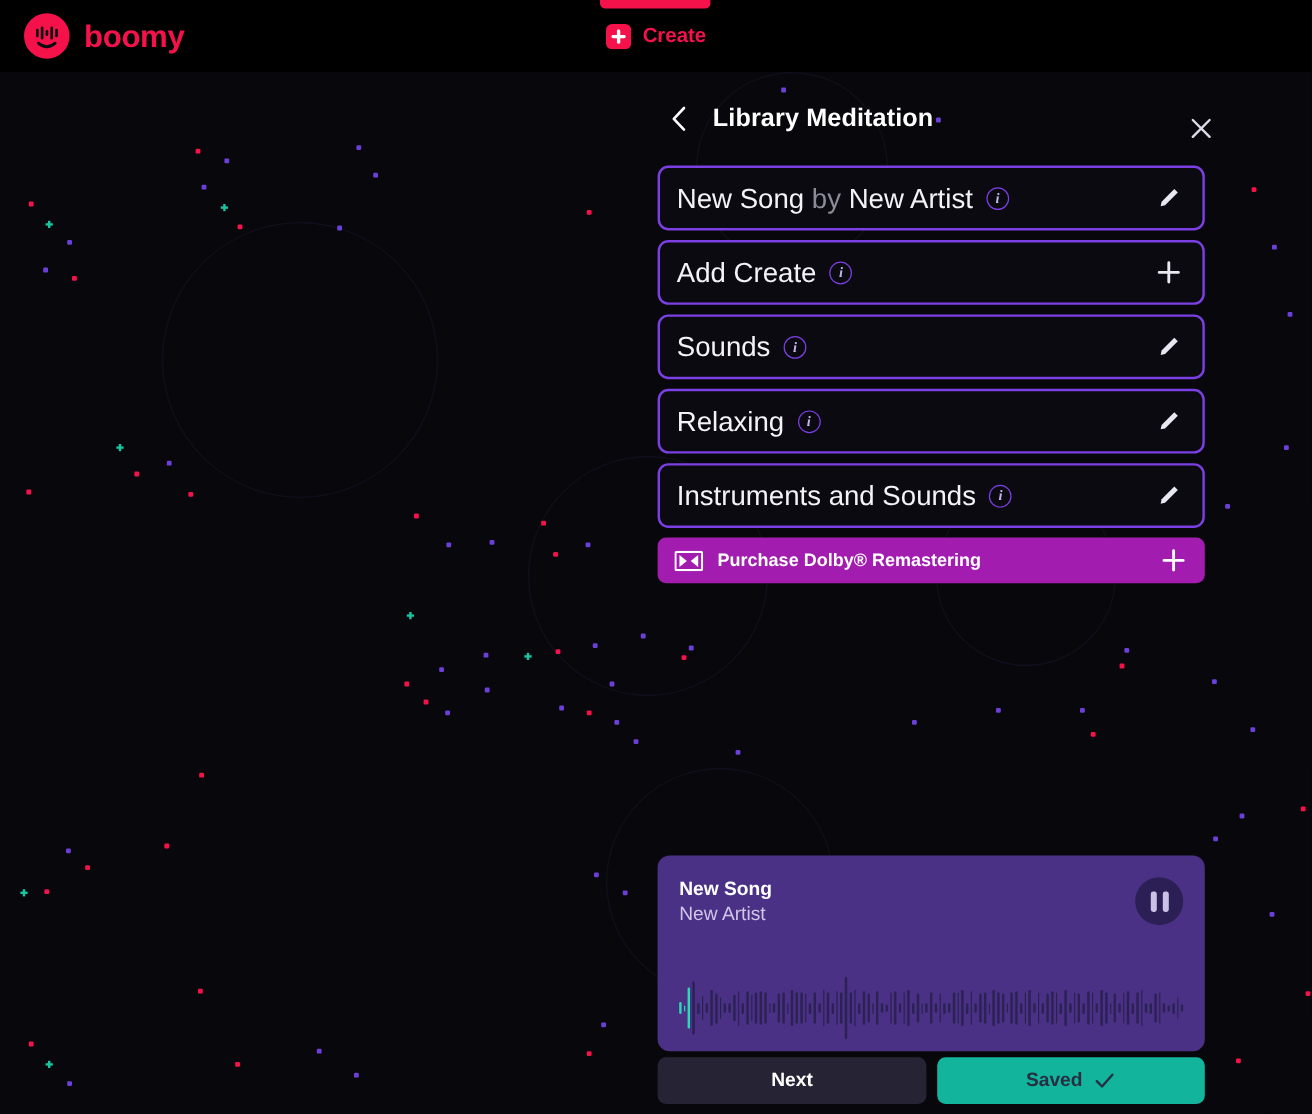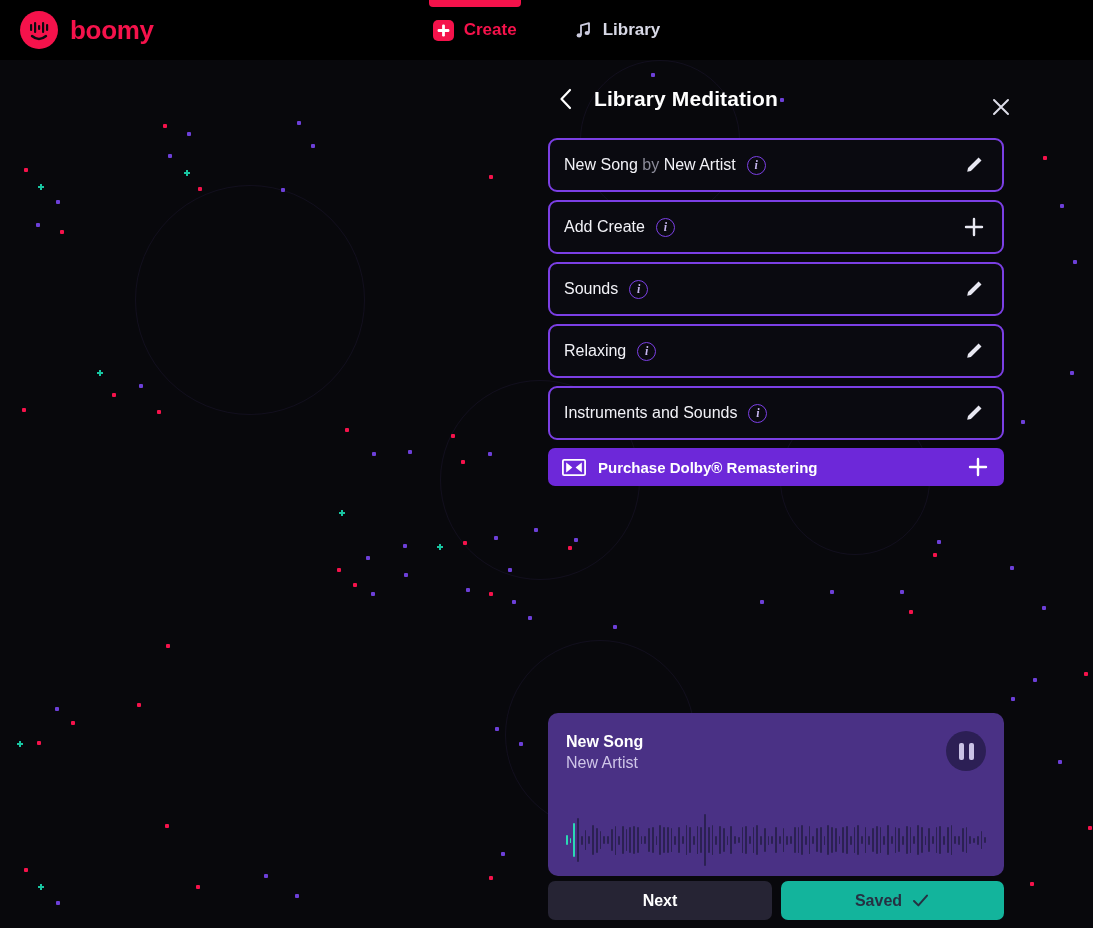--- a/index.html
+++ b/index.html
@@ -151,21 +151,21 @@
     border: 2px solid #7B3FE4;
     border-radius: 9px;
     background: #0a0a10;
     display: flex;
     align-items: center;
     padding: 0 14px;
     cursor: pointer;
   }
   .row-label {
     color: #f2f2f7;
-    font-size: 16px;
+    font-size: 23px;
     font-weight: 500;
     white-space: nowrap;
   }
   .row-label .muted { color: #8b8b99; font-weight: 400; }
   .info-icon {
     width: 19px; height: 19px;
     border: 1.6px solid #7B3FE4;
     border-radius: 50%;
     margin-left: 11px;
     color: #c6b6ef;
@@ -184,21 +184,21 @@
     width: 28px; height: 28px;
     display: flex;
     align-items: center;
     justify-content: center;
     color: #e8e8f2;
     cursor: pointer;
   }
 
   .dolby-row {
     height: 38px;
-    background: #6d28d9;
+    background: #a21caf;
     border-radius: 7px;
     display: flex;
     align-items: center;
     padding: 0 14px;
     margin-top: 8px;
     cursor: pointer;
   }
   .dolby-label {
     color: #ffffff;
     font-size: 15px;
@@ -425,30 +425,20 @@
         <span class="nav-icon">
           <svg width="21" height="21" viewBox="0 0 21 21">
             <rect x="0" y="0" width="21" height="21" rx="5" fill="#F5124B"></rect>
             <rect x="9.1" y="4.6" width="2.8" height="11.8" rx="1.2" fill="#ffffff"></rect>
             <rect x="4.6" y="9.1" width="11.8" height="2.8" rx="1.2" fill="#ffffff"></rect>
           </svg>
         </span>
         <span>Create</span>
       </div>
 
-      <div class="nav-item">
-        <span class="nav-icon">
-          <svg width="20" height="20" viewBox="0 0 20 20">
-            <path d="M8 15.2 V5.4 L16 3.2 V12.8" stroke="#ccccdf" stroke-width="1.8" fill="none" stroke-linejoin="round"></path>
-            <ellipse cx="6.1" cy="15.4" rx="2.5" ry="2.1" fill="#ccccdf"></ellipse>
-            <ellipse cx="14.1" cy="13" rx="2.5" ry="2.1" fill="#ccccdf"></ellipse>
-          </svg>
-        </span>
-        <span>Library</span>
-      </div>
 
     </div>
   </div>
 
   <div id="panel">
 
     <div class="panel-head">
       <div class="back-btn">
         <svg width="16" height="24" viewBox="0 0 16 24">
           <path d="M12 3 L3.5 12 L12 21" stroke="#ffffff" stroke-width="2.2" fill="none" stroke-linecap="round" stroke-linejoin="round"></path>

